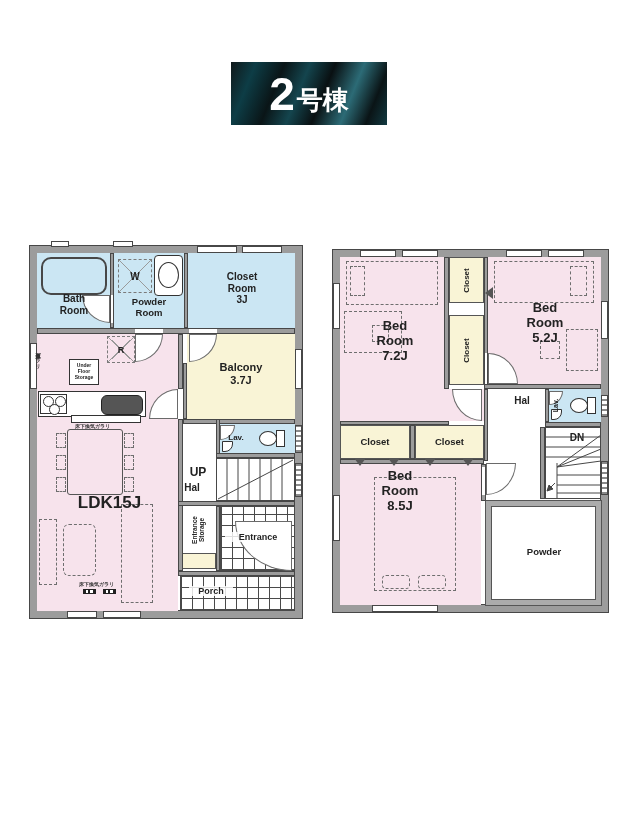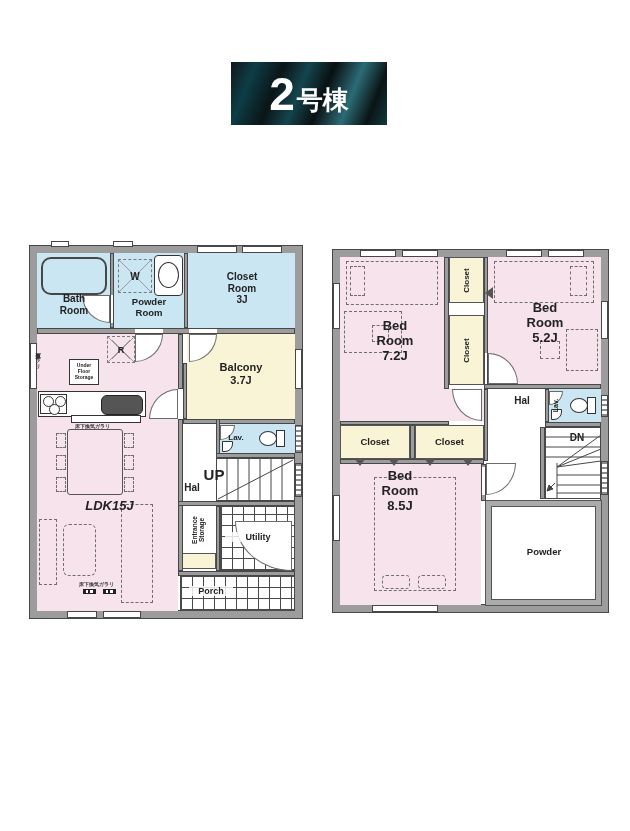--- a/index.html
+++ b/index.html
@@ -162,25 +162,25 @@
 
   <div class="lbl" style="left:8px;top:40px;width:58px;font-size:10px;">Bath
 Room</div>
   <div class="lbl" style="left:80px;top:44px;width:64px;font-size:9.5px;">Powder
 Room</div>
   <div class="lbl" style="left:166px;top:18px;width:78px;font-size:10px;">Closet
 Room
 3J</div>
   <div class="lbl" style="left:160px;top:108px;width:88px;font-size:11px;">Balcony
 3.7J</div>
-  <div class="lbl" style="left:15px;top:246px;width:115px;font-size:13px;font-style:italic;">LDK15J</div>
+  <div class="lbl" style="left:15px;top:240px;width:115px;font-size:17px;">LDK15J</div>
   <div class="lbl" style="left:186px;top:180px;width:26px;font-size:8px;">Lav.</div>
-  <div class="lbl" style="left:150px;top:213px;width:22px;font-size:15px;margin-left:16px;">UP</div>
+  <div class="lbl" style="left:150px;top:213px;width:22px;font-size:12px;">UP</div>
   <div class="lbl" style="left:142px;top:229px;width:26px;font-size:10px;">Hal</div>
-  <div class="lbl" style="left:188px;top:279px;width:66px;font-size:9px;background:rgba(255,255,255,.82);">Utility</div>
+  <div class="lbl" style="left:188px;top:279px;width:66px;font-size:9px;background:rgba(255,255,255,.82);">Entrance</div>
   <div class="abs flexc" style="left:143px;top:253px;width:36px;height:47px;">
     <span class="vrot" style="font-size:6.5px;">Entrance
 Storage</span>
   </div>
   <div class="lbl" style="left:152px;top:333px;width:44px;font-size:9px;background:rgba(255,255,255,.82);text-align:center;">Porch</div>
   <div class="note" style="left:38px;top:170px;">床下換気ガラリ</div>
   <div class="note" style="left:42px;top:328px;">床下換気ガラリ</div>
   <div class="note" style="left:-2px;top:96px;writing-mode:vertical-rl;white-space:pre;">床下換気ガラリ</div>
   <div class="ventbar" style="left:46px;top:336px;width:13px;"></div>
   <div class="ventbar" style="left:66px;top:336px;width:13px;"></div>

